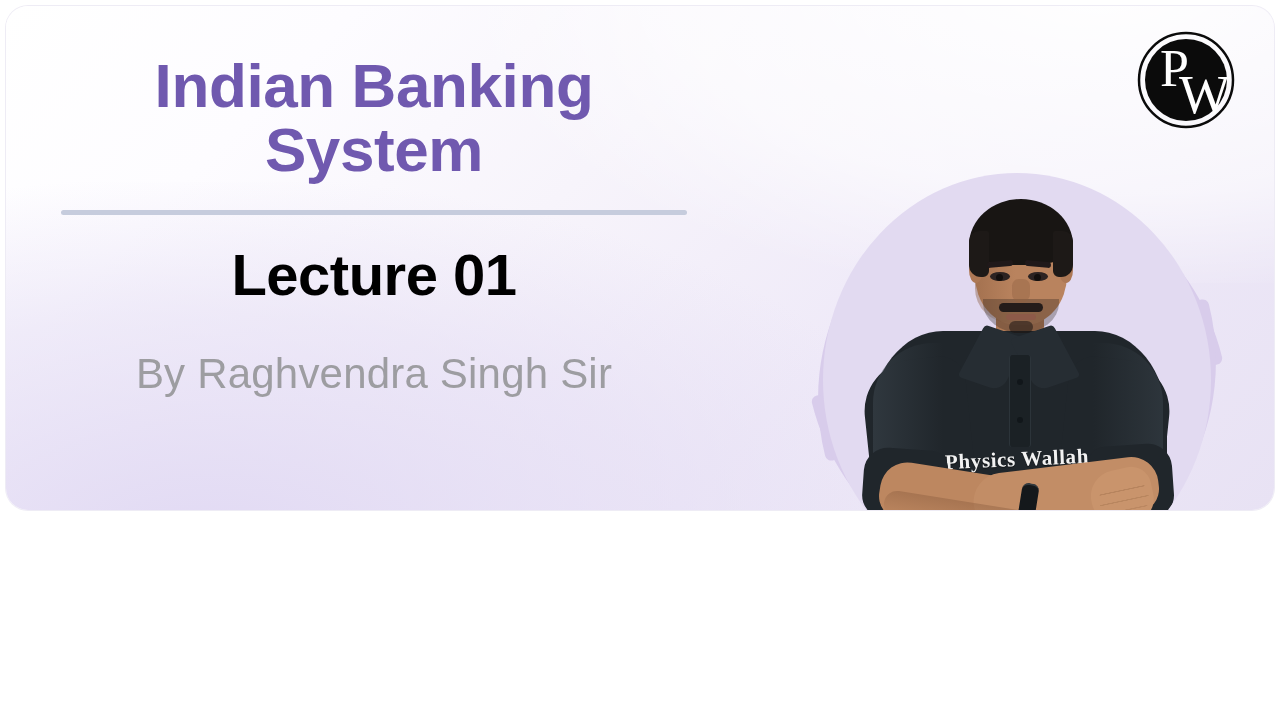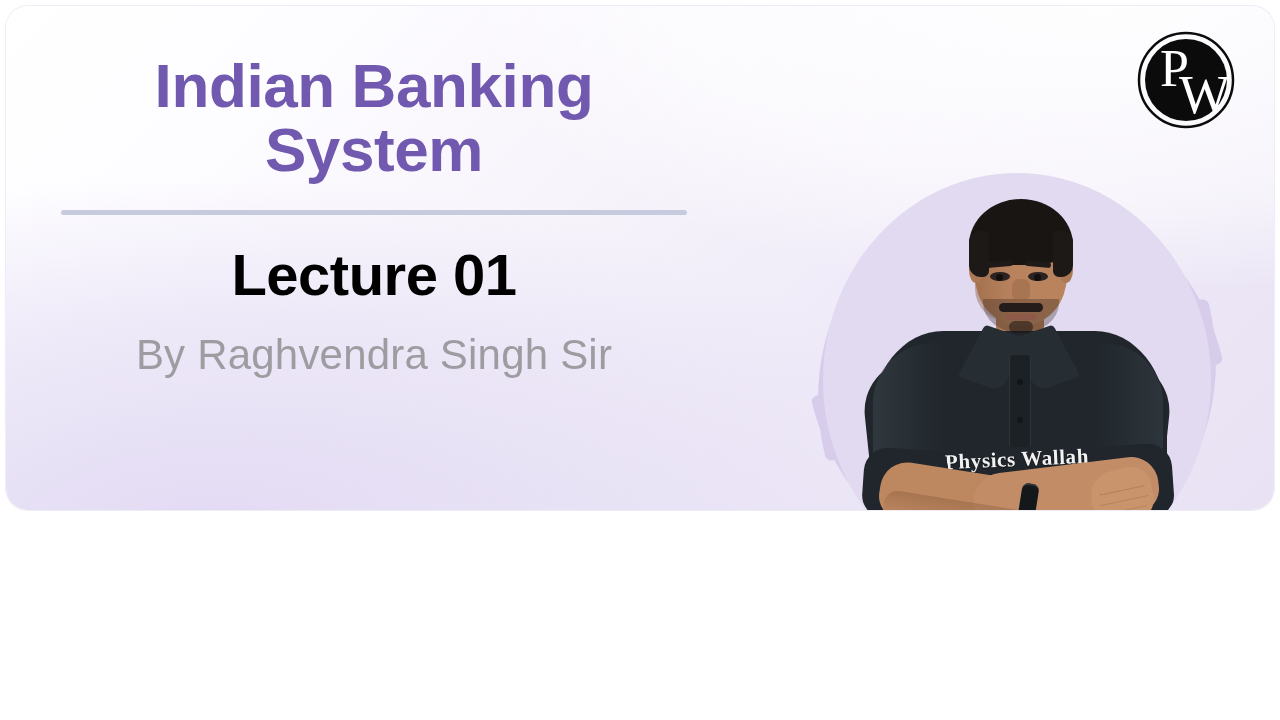--- a/index.html
+++ b/index.html
@@ -82,21 +82,21 @@
   .lecture-label {
     margin-top: 30px;
     font-size: 58px;
     font-weight: 700;
     letter-spacing: -0.5px;
     color: #000000;
     line-height: 1.05;
   }
 
   .presenter {
-    margin-top: 26px;
+    margin-top: 45px;
     font-size: 42px;
     font-weight: 400;
     color: #9d9da1;
     letter-spacing: 0.2px;
     line-height: 1.1;
     text-align: center;
   }
 
   
   .portrait-area {

